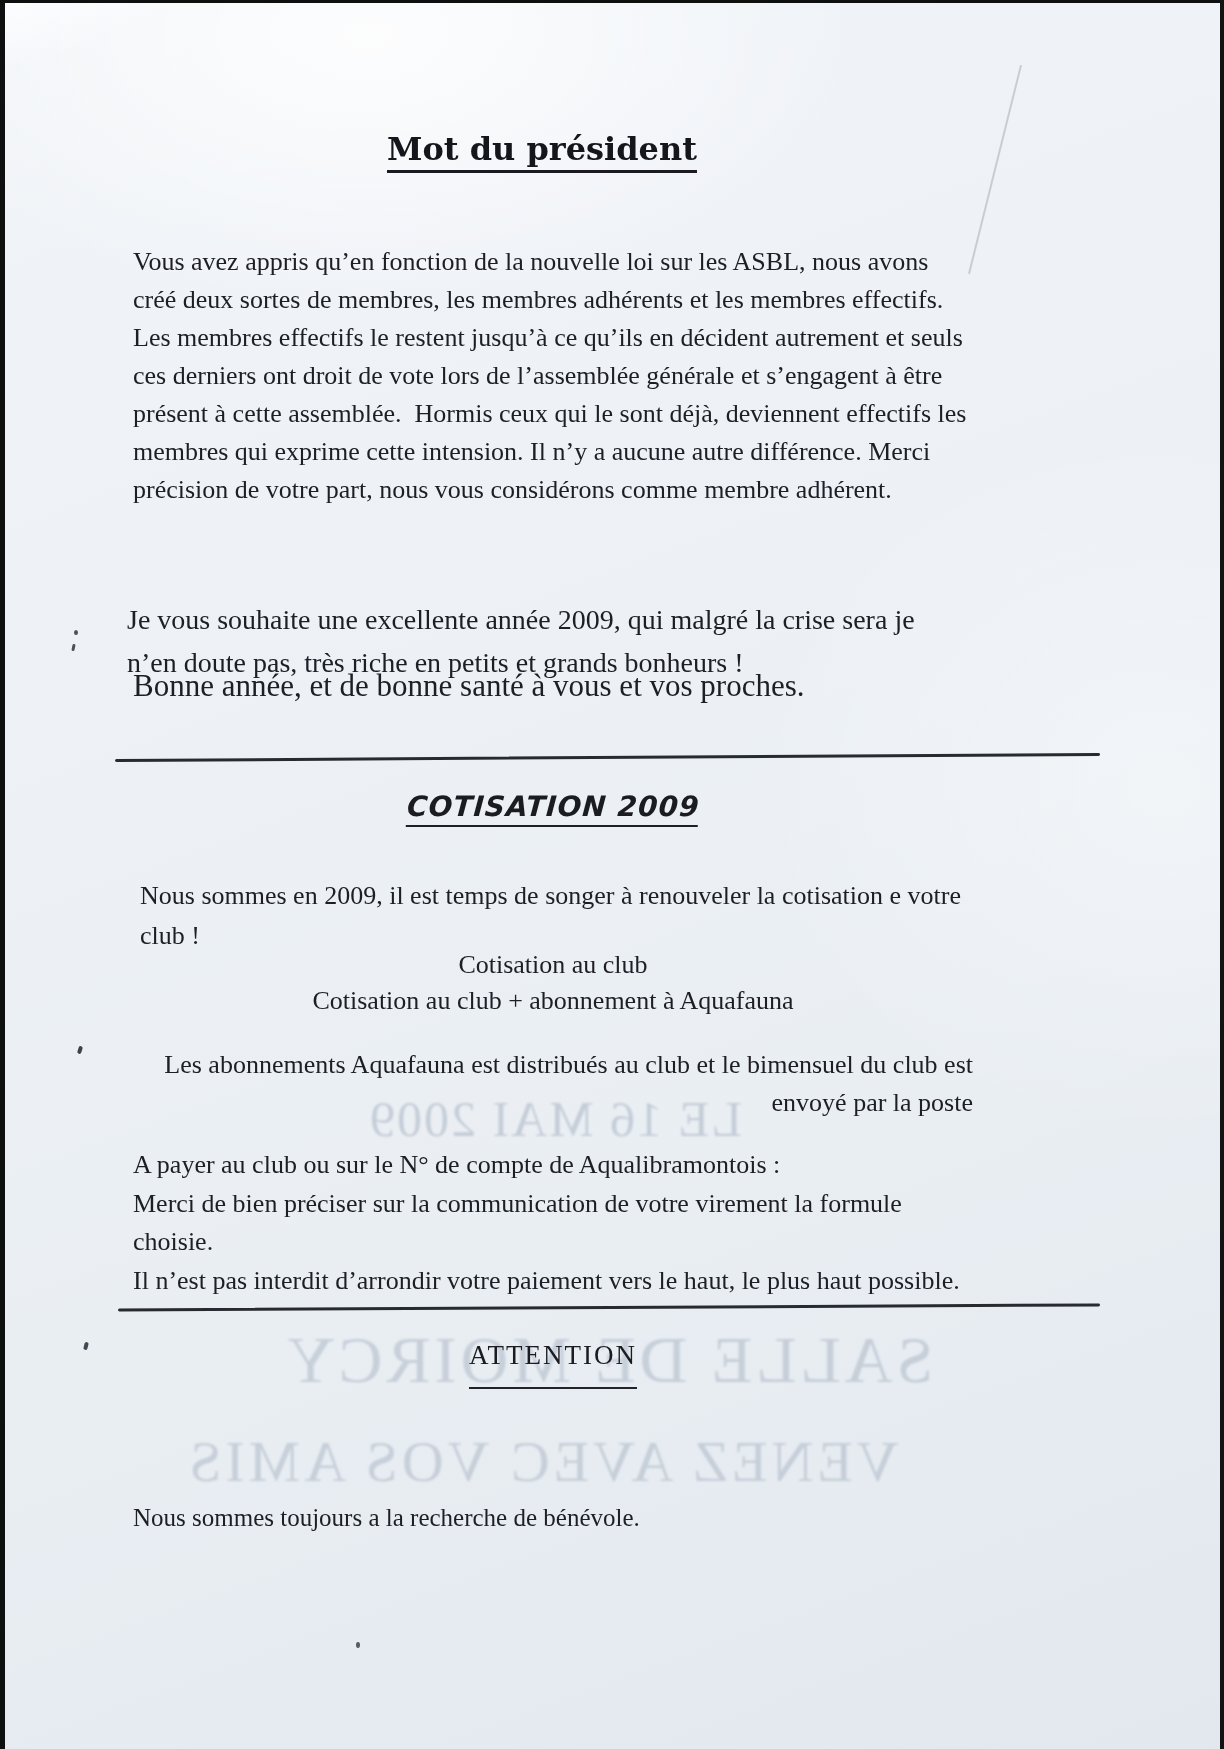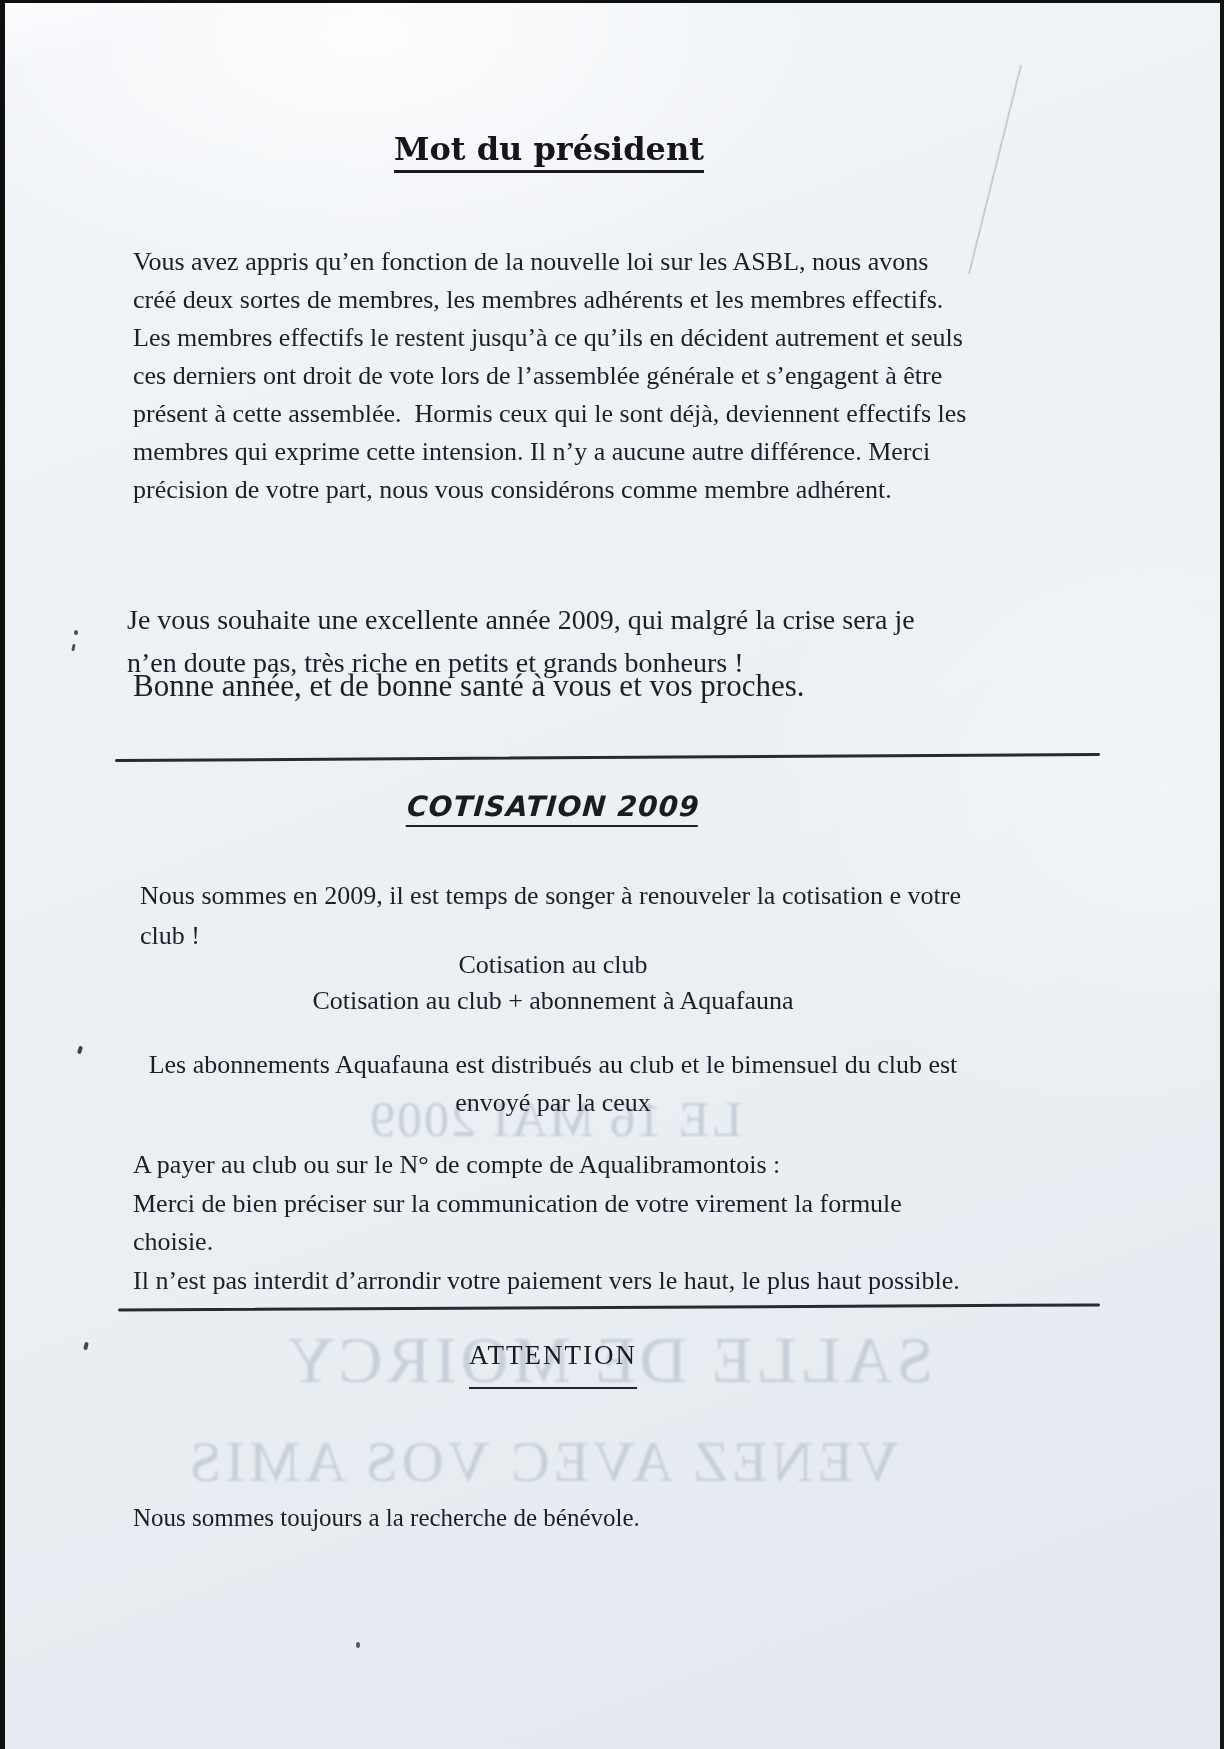--- a/index.html
+++ b/index.html
@@ -19,42 +19,42 @@
   .edge-right{right:0;top:0;width:4px;height:1749px;background:#111412;}
   .corner-light{position:absolute;left:5px;top:3px;width:170px;height:60px;z-index:4;
     background:linear-gradient(to bottom right,#fcfdff 0%,rgba(252,253,255,0) 62%);}
   .crease{position:absolute;left:994px;top:62px;width:2px;height:215px;z-index:1;
     background:rgba(125,136,150,.35);transform:rotate(14deg);filter:blur(.6px);}
 
   
   .ink{position:absolute;z-index:3;}
   .line{white-space:pre;}
 
-  .doc-title{left:129px;top:130px;width:840px;text-align:center;}
+  .doc-title{left:122px;top:130px;width:840px;text-align:center;}
   .doc-title span{display:inline-block;font-family:"DejaVu Serif","Liberation Serif",serif;
     font-weight:bold;font-size:32px;color:#15151c;border-bottom:3px solid #1a1a20;padding-bottom:2px;}
 
   .p1{left:133px;top:243px;font-size:26px;line-height:38px;}
   .p2{left:127px;top:556px;font-size:28px;line-height:43px;margin-top:42px;}
   .greeting{left:133px;top:668px;font-size:31px;}
 
   .rule{position:absolute;height:3px;background:#272a30;z-index:3;border-radius:2px;}
   .rule-1{left:115px;top:756px;width:985px;transform:rotate(-0.35deg);}
   .rule-2{left:118px;top:1306px;width:982px;transform:rotate(-0.3deg);}
 
   .cotisation-heading{left:133px;top:790px;width:840px;text-align:center;}
   .cotisation-heading span{display:inline-block;font-family:"DejaVu Sans","Liberation Sans",sans-serif;
     font-weight:bold;font-style:italic;font-size:28px;letter-spacing:1px;color:#1b1b22;
     border-bottom:2.5px solid #1f1f26;padding-bottom:2px;transform:skewX(-4deg);}
 
   .sec2-intro{left:140px;top:876px;font-size:26px;line-height:40px;}
   .option{left:133px;width:840px;text-align:center;font-size:26px;}
   .option-1{top:950px;}
   .option-2{top:986px;}
-  .distribution{left:133px;top:1046px;width:840px;text-align:center;font-size:26px;line-height:38px;}
+  .distribution{left:133px;top:1046px;width:840px;text-align:right;font-size:26px;line-height:38px;}
   .payment{left:133px;top:1146px;font-size:26px;line-height:38.5px;}
 
   .attention-heading{left:133px;top:1340px;width:840px;text-align:center;}
   .attention-heading span{display:inline-block;font-size:27px;letter-spacing:2px;color:#1b1b22;
     border-bottom:2.5px solid #22222a;padding-bottom:16px;}
 
   .erratum{left:133px;top:1414px;font-size:23.5px;line-height:37px;}
   .volunteers{left:133px;top:1504px;font-size:25px;}
 
   
@@ -123,21 +123,21 @@
 
   <div class="ink option option-1">
     <div class="line">Cotisation au club</div>
   </div>
   <div class="ink option option-2">
     <div class="line">Cotisation au club + abonnement à Aquafauna</div>
   </div>
 
   <div class="ink distribution">
     <div class="line">Les abonnements Aquafauna est distribués au club et le bimensuel du club est</div>
-    <div class="line">envoyé par la ceux</div>
+    <div class="line">envoyé par la poste</div>
   </div>
 
   <div class="ink payment">
     <div class="line">A payer au club ou sur le N° de compte de Aqualibramontois :</div>
     <div class="line">Merci de bien préciser sur la communication de votre virement la formule</div>
     <div class="line">choisie.</div>
     <div class="line">Il n’est pas interdit d’arrondir votre paiement vers le haut, le plus haut possible.</div>
   </div>
 
   <div class="rule rule-2"></div>

